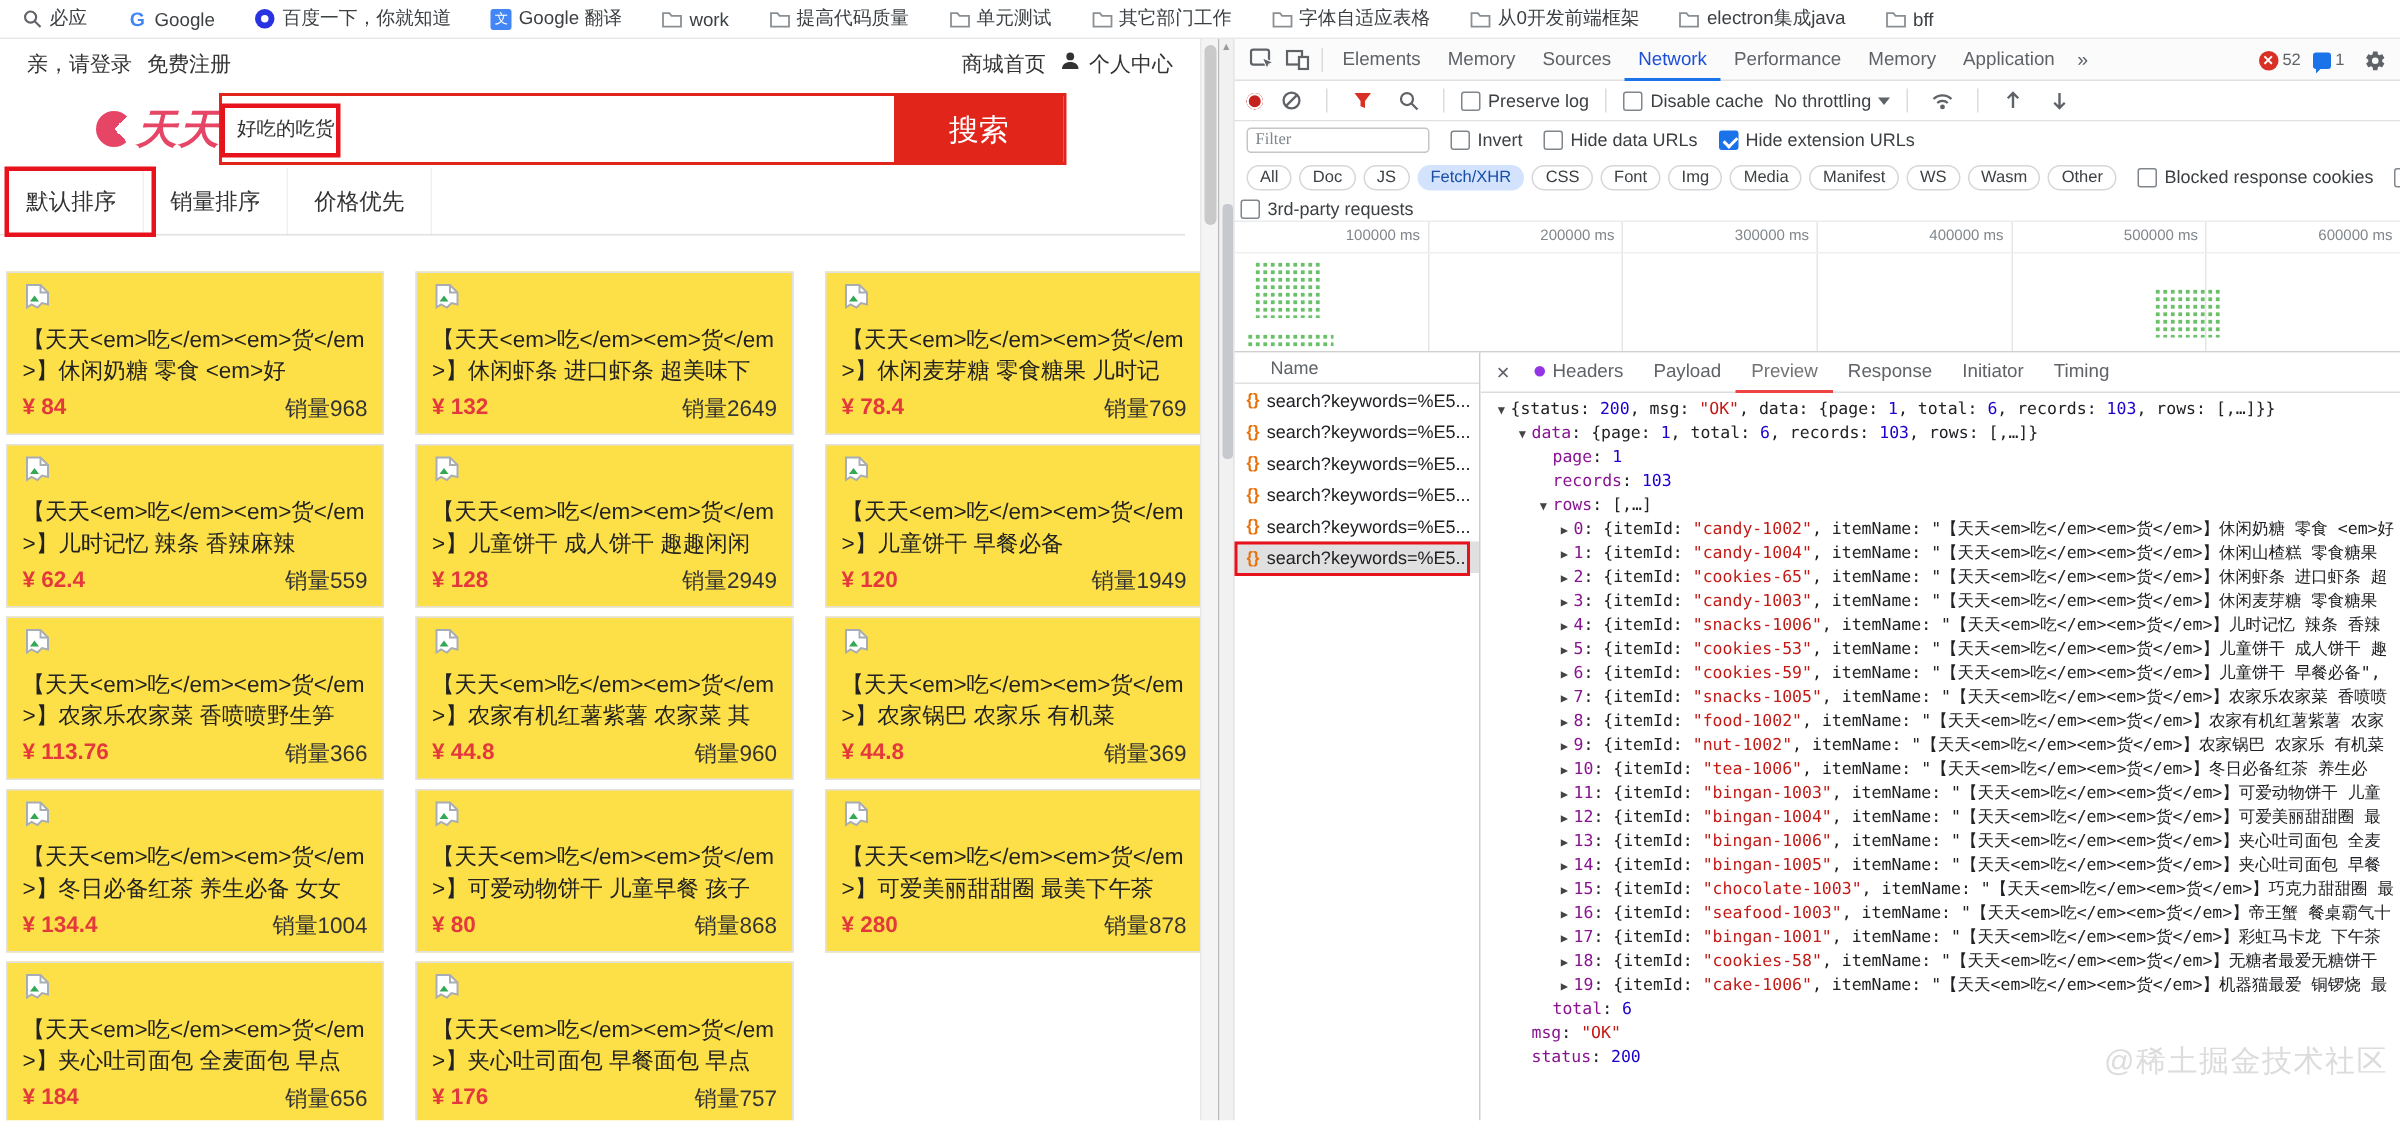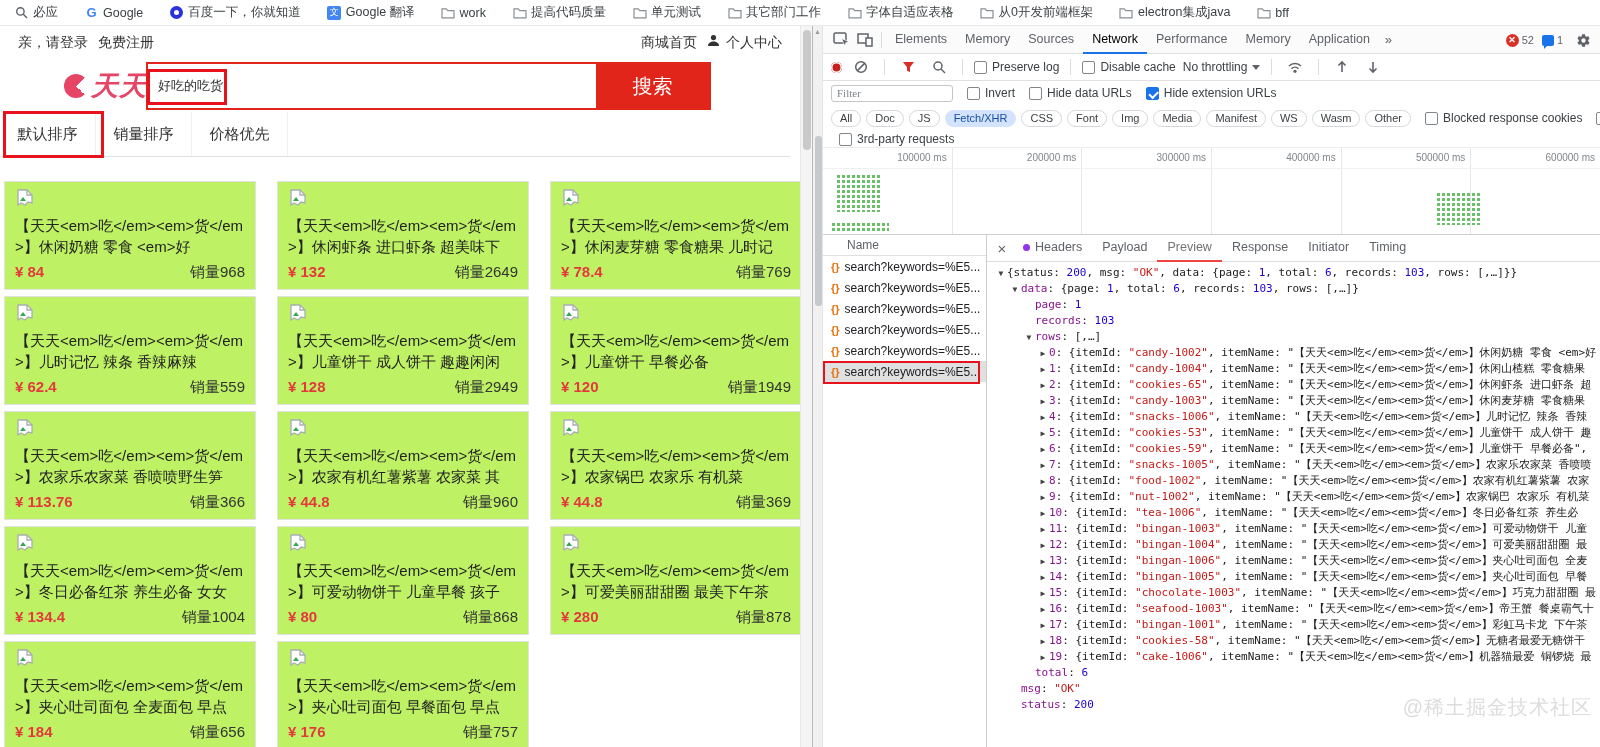--- a/index.html
+++ b/index.html
@@ -23,42 +23,42 @@
   .person-ic{display:inline-flex;margin-right:2px;}
   .logo{position:absolute;left:64px;top:42px;display:flex;align-items:center;gap:3px;cursor:pointer;}
   .pac{width:24px;height:24px;border-radius:50%;background:conic-gradient(from 45deg,transparent 0 90deg,#e64566 90deg 360deg);}
   .logo-txt{font-size:27px;font-weight:bold;font-style:italic;color:#e64566;letter-spacing:1px;}
   .searchbox{position:absolute;left:146px;top:36px;width:565px;height:48px;border:2px solid #e1251b;display:flex;background:#fff;}
   .searchbox input{flex:1;border:none;outline:none;font-size:13px;color:#333;padding-left:10px;font-family:"Liberation Sans",sans-serif;}
   .search-btn{width:113px;height:100%;background:#e1251b;color:#fff;font-size:20px;border:none;cursor:pointer;font-family:"Liberation Sans",sans-serif;}
   .sort-row{position:absolute;left:0;top:86px;width:790px;height:45px;border-bottom:1px solid #e0e0e0;display:flex;}
   .sort-tab{width:96px;display:flex;align-items:center;justify-content:center;font-size:15px;color:#333;border-right:1px solid #f0f0f0;cursor:pointer;}
   .grid{position:absolute;left:4px;top:155px;display:grid;grid-template-columns:repeat(3,252px);grid-auto-rows:109px;column-gap:21px;row-gap:6px;}
-  .card{border:1px solid #e2e2e2;background:#bef264;position:relative;padding:6px 10px;cursor:pointer;}
+  .card{border:1px solid #e2e2e2;background:#fde047;position:relative;padding:6px 10px;cursor:pointer;}
   .card .ttl{font-size:15px;line-height:21px;color:#222;word-break:break-all;margin-top:1px;}
   .card .meta{position:absolute;left:10px;right:10px;bottom:7px;display:flex;justify-content:space-between;font-size:15px;}
   .card .price{color:#e4393c;font-weight:bold;}
   .card .sales{color:#333;}
 
   
   .pg-sb{position:absolute;left:800px;top:26px;width:12px;height:721px;background:#f4f4f4;border-left:1px solid #e8e8e8;}
   .pg-sb .thumb{position:absolute;left:2px;top:4px;width:8px;height:120px;border-radius:4px;background:#c9c9c9;}
 
   
   .dt{position:absolute;left:812px;top:26px;width:756px;height:721px;background:#fff;border-left:1px solid #b9b9b9;font-size:12px;color:#3c4043;}
   .dt-sb{position:absolute;left:0;top:0;width:10px;height:721px;background:#f1f1f1;border-right:1px solid #e4e4e4;z-index:5;}
   .dt-sb .up{position:absolute;top:2px;left:1px;font-size:7px;color:#9a9a9a;}
   .dt-sb .thumb{position:absolute;left:1.5px;top:110px;width:7px;height:170px;border-radius:3px;background:#c6cace;}
   .dt-inner{position:absolute;left:10px;top:0;width:778px;height:721px;}
 
   .dt-tabbar{position:absolute;left:0;top:0;width:100%;height:28px;background:#fbfbfc;border-bottom:1px solid #e0e0e0;display:flex;align-items:center;padding-left:6px;}
   .ticon{width:24px;height:22px;display:inline-flex;align-items:center;justify-content:center;cursor:pointer;}
   .vsep{width:1px;height:16px;background:#dadce0;margin:0 4px;}
   .dt-tab{padding:0 9px;height:28px;display:flex;align-items:center;font-size:12.5px;color:#5f6368;cursor:pointer;border-bottom:2px solid transparent;}
-  .dt-tab.on{color:#000000;border-bottom:2px solid #1a73e8;}
+  .dt-tab.on{color:#1d4ed8;border-bottom:2px solid #1a73e8;}
   .dt-more{padding:0 6px;color:#5f6368;font-size:13px;cursor:pointer;}
   .tb-right{position:absolute;right:6px;top:0;height:28px;display:flex;align-items:center;gap:8px;}
   .err-b{display:flex;align-items:center;gap:3px;cursor:pointer;}
   .err-c{width:13px;height:13px;border-radius:50%;background:#d93025;color:#fff;font-size:9px;display:flex;align-items:center;justify-content:center;font-weight:bold;}
   .msg-c{width:12px;height:11px;border-radius:2px;background:#1a73e8;position:relative;}
   .msg-c:after{content:'';position:absolute;left:2px;bottom:-3px;border:3px solid transparent;border-top-color:#1a73e8;border-left-color:#1a73e8;}
   .cnt{font-size:11px;color:#5f6368;}
 
   .dt-toolbar{position:absolute;left:0;top:28px;width:100%;height:27px;display:flex;align-items:center;padding-left:8px;gap:7px;border-bottom:1px solid #e0e0e0;background:#fff;white-space:nowrap;}
   .rec{width:11px;height:11px;border-radius:50%;background:#c5221f;box-shadow:inset 0 0 0 1.5px #fff,inset 0 0 0 5px #c5221f;cursor:pointer;}
@@ -69,21 +69,21 @@
   .ddl{display:flex;align-items:center;gap:5px;cursor:pointer;color:#3c4043;}
   .caret{width:0;height:0;border-left:4px solid transparent;border-right:4px solid transparent;border-top:5px solid #5f6368;}
 
   .dt-filterrow{position:absolute;left:0;top:55px;width:100%;height:24px;display:flex;align-items:center;padding-left:8px;gap:14px;background:#fff;}
   .flt{width:122px;height:17px;border:1px solid #c4c7c5;border-radius:3px;font-size:11px;padding:0 5px;color:#333;outline:none;font-family:Liberation Serif, serif;}
   .flt::placeholder{color:#80868b;}
 
   .dt-pillsrow{position:absolute;left:0;top:79px;width:100%;height:26px;display:flex;align-items:center;padding-left:8px;gap:5px;white-space:nowrap;overflow:hidden;background:#fff;}
   .pill{height:17px;display:inline-flex;align-items:center;padding:0 8px;border:1px solid #d5d7da;border-radius:9px;font-size:11px;color:#3c4043;cursor:pointer;}
   .pill.on{background:#d3e3fd;border-color:#d3e3fd;color:#174ea6;}
-  .dt-thirdrow{position:absolute;left:0;top:105px;width:100%;height:17px;display:flex;align-items:center;padding-left:16px;background:#fff;border-bottom:1px solid #ececec;}
+  .dt-thirdrow{position:absolute;left:0;top:105px;width:100%;height:17px;display:flex;align-items:center;padding-left:4px;background:#fff;border-bottom:1px solid #ececec;}
 
   .dt-timeline{position:absolute;left:0;top:122px;width:100%;height:87px;border-bottom:1px solid #cfcfcf;display:flex;background:#fff;cursor:col-resize;}
   .tl-col{flex:1;border-right:1px solid #e6e6e6;font-size:10px;color:#80868b;text-align:right;padding:4px 5px 0 0;}
   .tl-rule{position:absolute;left:0;top:20px;width:100%;height:1px;background:#f0f0f0;}
   .cluster{position:absolute;background-image:radial-gradient(#6abf69 1.5px,transparent 1.6px);background-size:5px 5px;}
   .clA{left:13px;top:26px;width:46px;height:38px;}
   .clA2{left:8px;top:74px;width:58px;height:10px;}
   .clB{left:613px;top:44px;width:44px;height:33px;}
 
   .dt-split{position:absolute;left:0;top:209px;width:100%;height:512px;}

